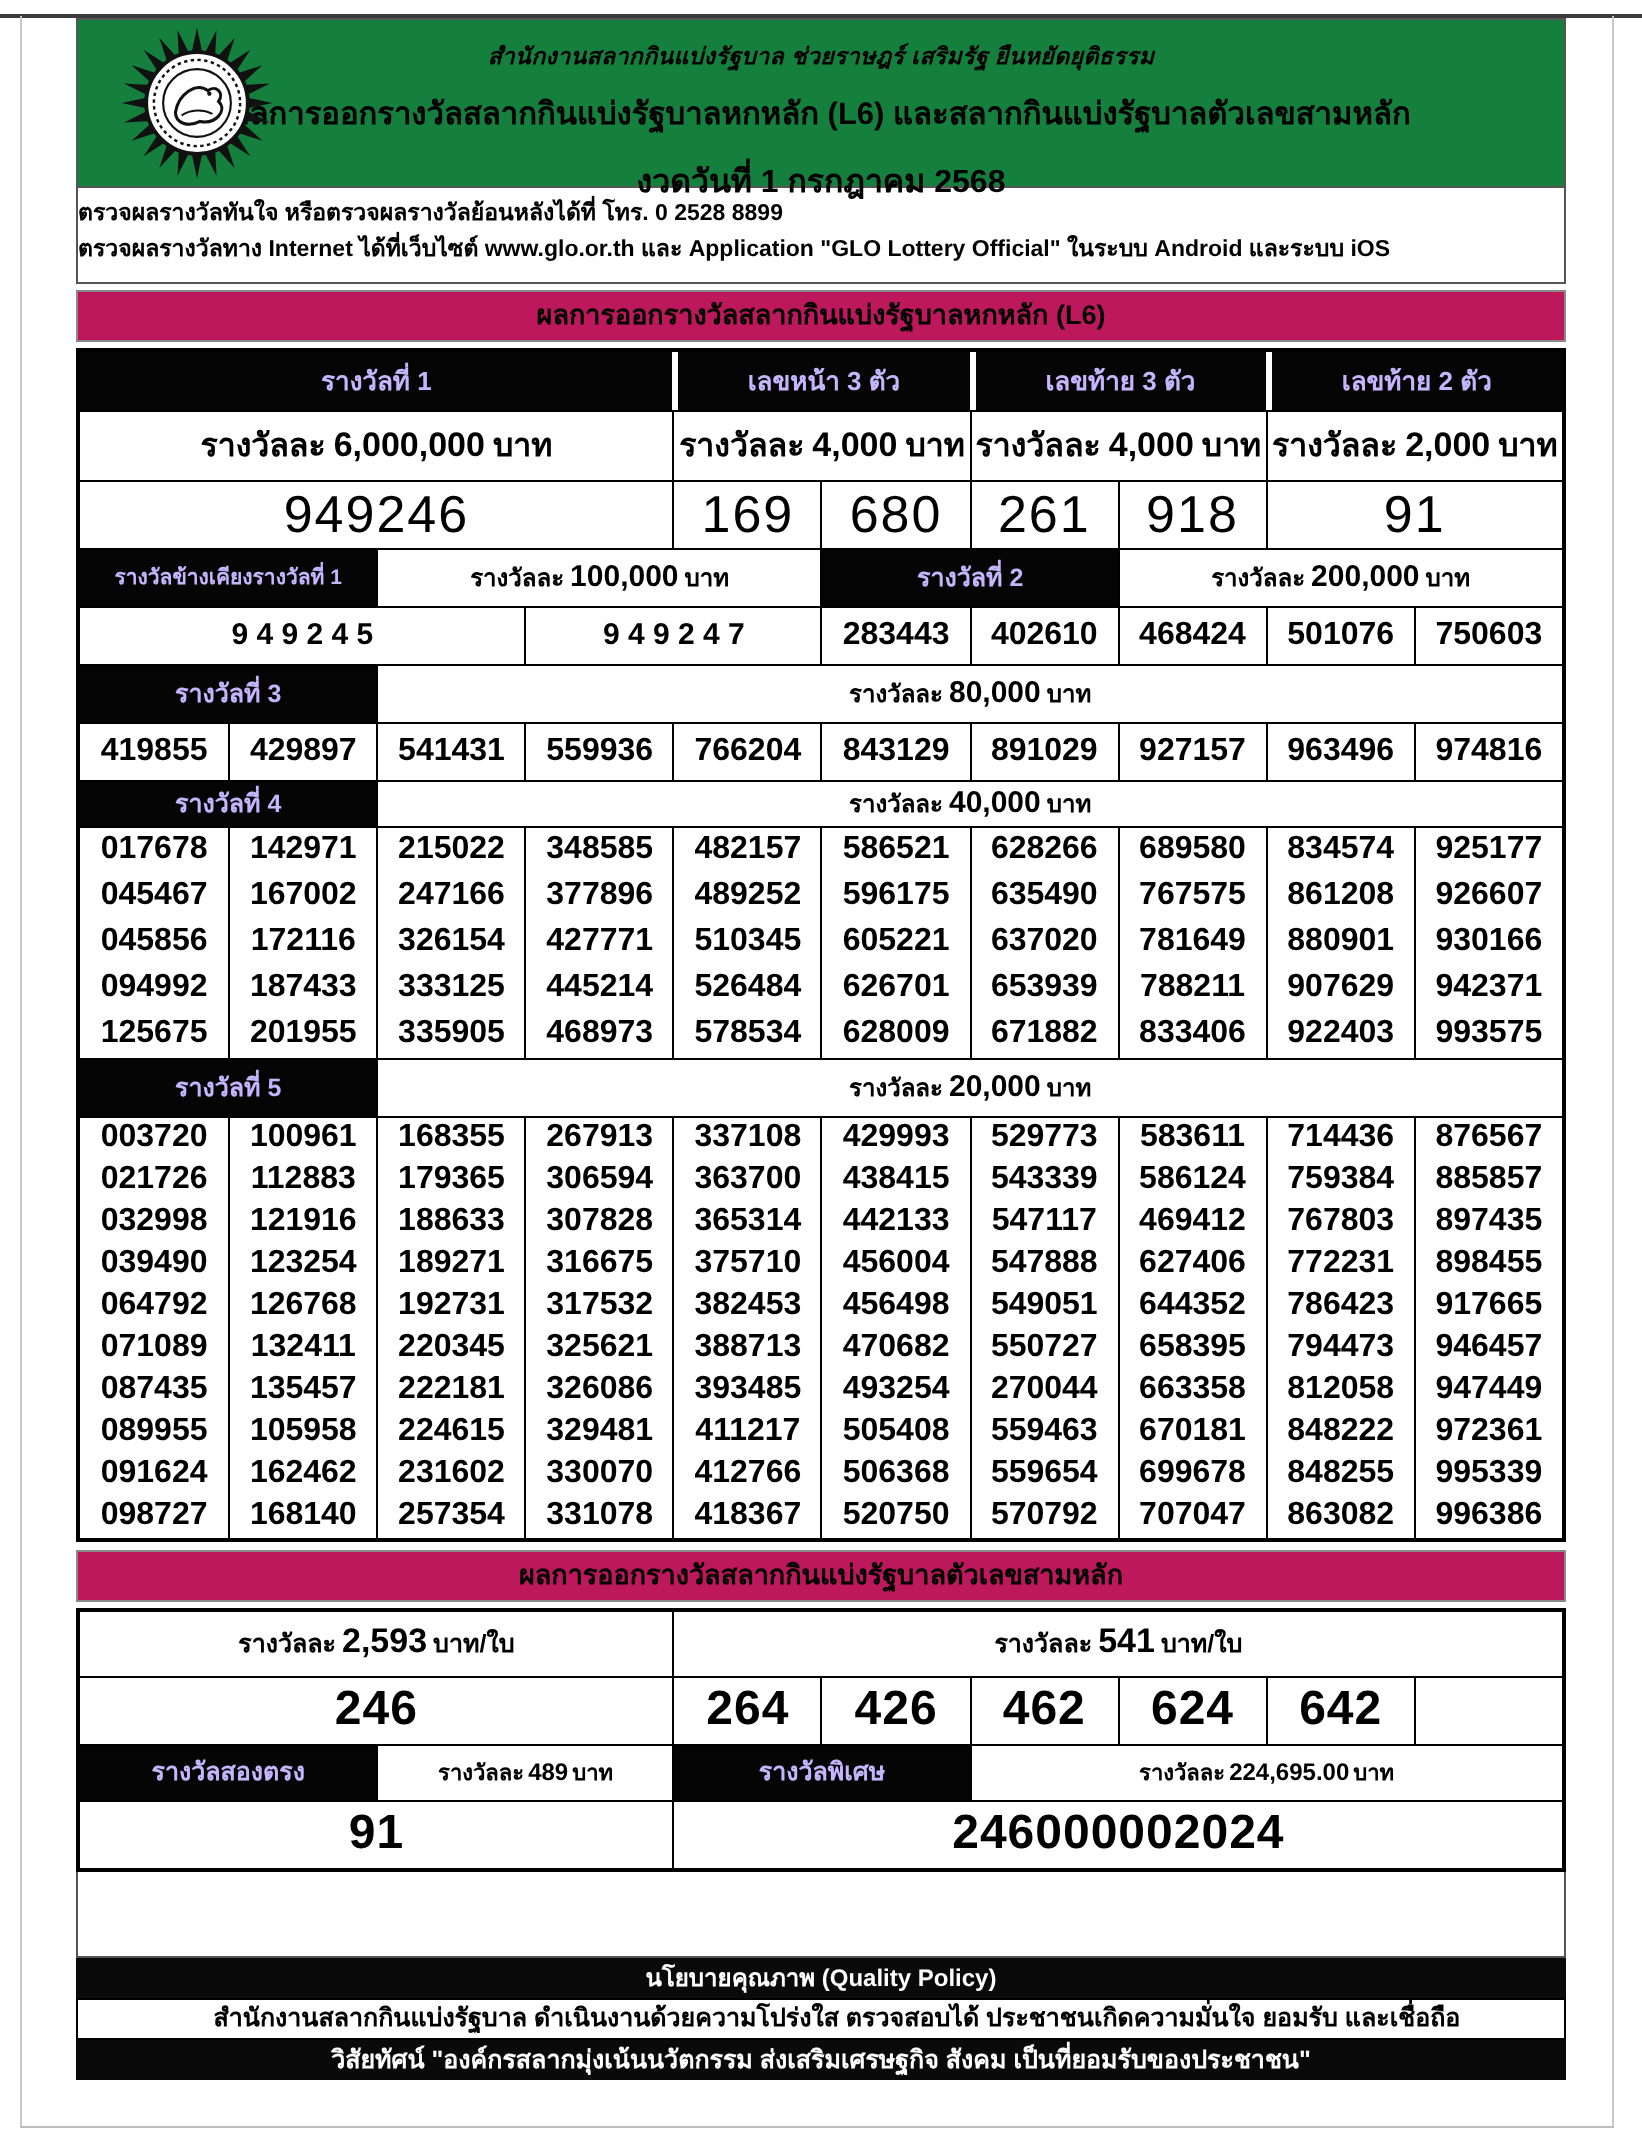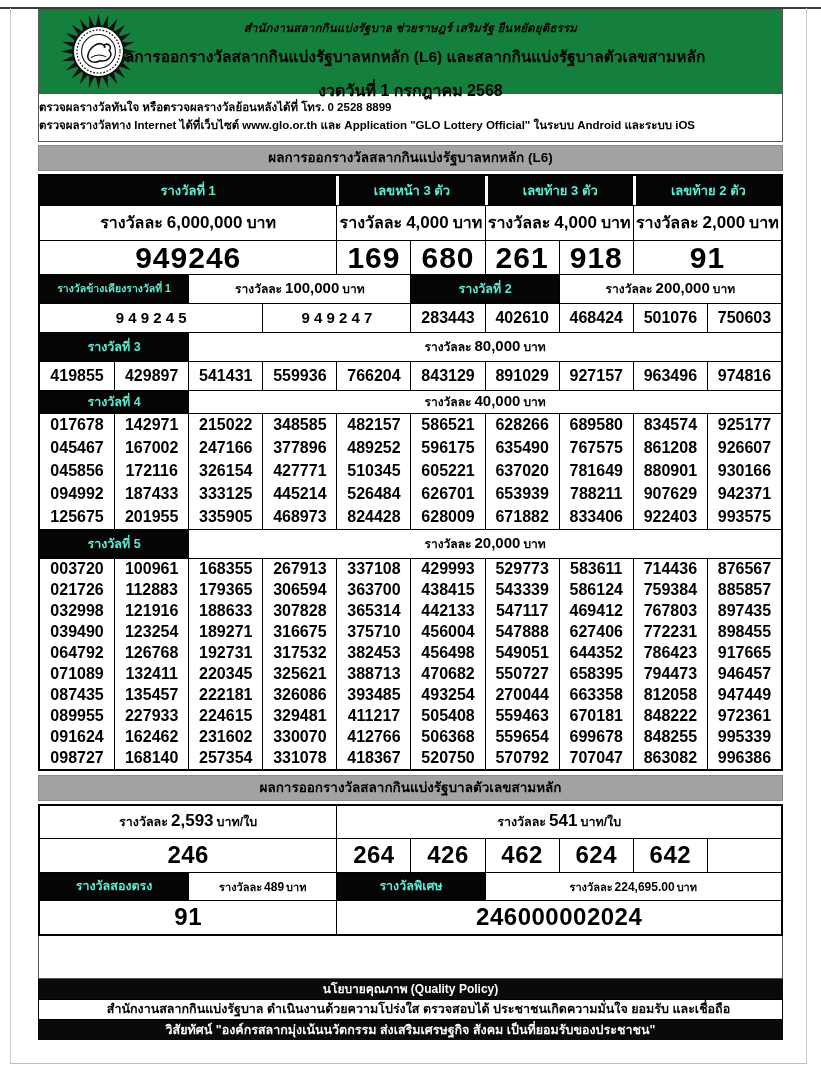--- a/index.html
+++ b/index.html
@@ -22,39 +22,39 @@
   .hline { text-align:center; }
   .motto { font-size:11.5px; font-style:italic; font-weight:600; padding-top:9px; letter-spacing:.2px; }
   .doc-title { font-size:15.5px; font-weight:700; padding-top:7px; }
   .draw-date { font-size:16px; font-weight:700; padding-top:9px; }
 
   .info-box { border:1px solid #555; border-top:none; padding:5px 0 6px 0; }
   .info-box div { font-size:11.5px; font-weight:600; line-height:1.55; }
 
   .section-bar {
     margin-top:3px; height:24px; line-height:24px; text-align:center;
-    background:#a3a3a3; border:1px solid #8a8a8a; font-weight:700; font-size:13.5px;
+    background:#be185d; border:1px solid #8a8a8a; font-weight:700; font-size:13.5px;
   }
 
   
   .tbl { margin-top:3px; border:2px solid #000; background:#fff; }
   .row { display:grid; grid-template-columns:repeat(10,1fr); }
   .row + .row { border-top:1px solid #000; }
   .cell { display:flex; align-items:center; justify-content:center; text-align:center; min-width:0; border-left:1px solid #000; }
   .row > .cell:first-child { border-left:none; }
   .numgrid > .cell:nth-child(10n+1) { border-left:none; }
   .span2{grid-column:span 2}.span3{grid-column:span 3}.span4{grid-column:span 4}
   .span6{grid-column:span 6}.span8{grid-column:span 8}
-  .black { background:#050505; color:#5eead4; font-weight:700; }
+  .black { background:#050505; color:#c4b5fd; font-weight:700; }
   .wsep { border-left:3px solid #fff !important; }
 
   .r-h1{height:29px} .r-h1 .cell{font-size:13px}
   .r-p1{height:34px}
   .r-n1{height:33px}
-  .num-xl{font-size:30px; font-weight:700; letter-spacing:1px;}
+  .num-xl{font-size:26px; font-weight:400; letter-spacing:1px;}
   .r-h2{height:28px}
   .lbl-sm{font-size:10.5px} .lbl-md{font-size:12.5px}
   .r-n2{height:28px}
   .num-md{font-size:16px; font-weight:700;}
   .num-sp{font-size:15px; font-weight:700;}
   .r-h3{height:28px} .r-n3{height:28px}
   .r-h4{height:22px}
   .numgrid .cell{font-size:16px; font-weight:700;}
   .g4 .cell{height:23px} .g5 .cell{height:21px}
   .r-h5{height:28px}
@@ -262,21 +262,21 @@
         <div class="cell">526484</div>
         <div class="cell">626701</div>
         <div class="cell">653939</div>
         <div class="cell">788211</div>
         <div class="cell">907629</div>
         <div class="cell">942371</div>
         <div class="cell">125675</div>
         <div class="cell">201955</div>
         <div class="cell">335905</div>
         <div class="cell">468973</div>
-        <div class="cell">824428</div>
+        <div class="cell">578534</div>
         <div class="cell">628009</div>
         <div class="cell">671882</div>
         <div class="cell">833406</div>
         <div class="cell">922403</div>
         <div class="cell">993575</div>
       </div>
 
     <div class="row r-h5">
       <div class="cell black span2 lbl-md">รางวัลที่ 5</div>
       <div class="cell span8">
@@ -348,21 +348,21 @@
         <div class="cell">135457</div>
         <div class="cell">222181</div>
         <div class="cell">326086</div>
         <div class="cell">393485</div>
         <div class="cell">493254</div>
         <div class="cell">270044</div>
         <div class="cell">663358</div>
         <div class="cell">812058</div>
         <div class="cell">947449</div>
         <div class="cell">089955</div>
-        <div class="cell">227933</div>
+        <div class="cell">105958</div>
         <div class="cell">224615</div>
         <div class="cell">329481</div>
         <div class="cell">411217</div>
         <div class="cell">505408</div>
         <div class="cell">559463</div>
         <div class="cell">670181</div>
         <div class="cell">848222</div>
         <div class="cell">972361</div>
         <div class="cell">091624</div>
         <div class="cell">162462</div>

